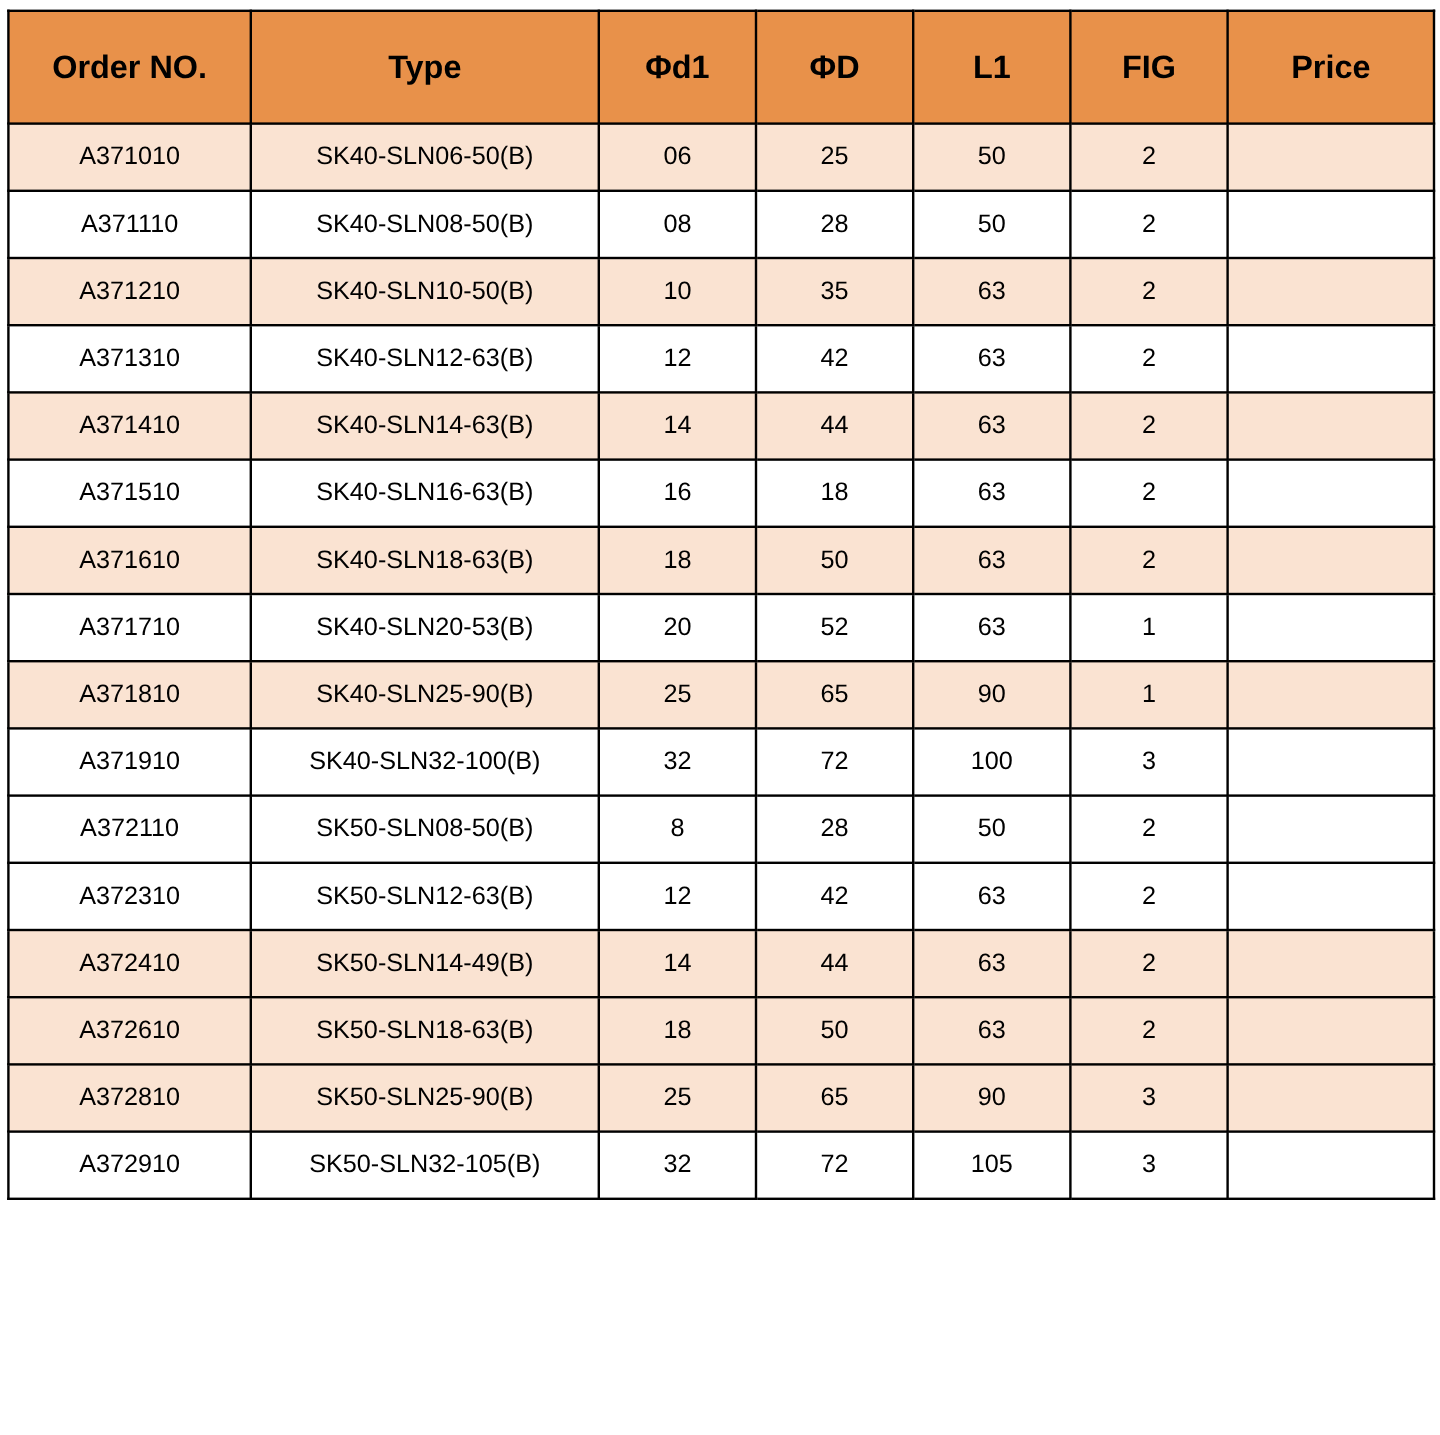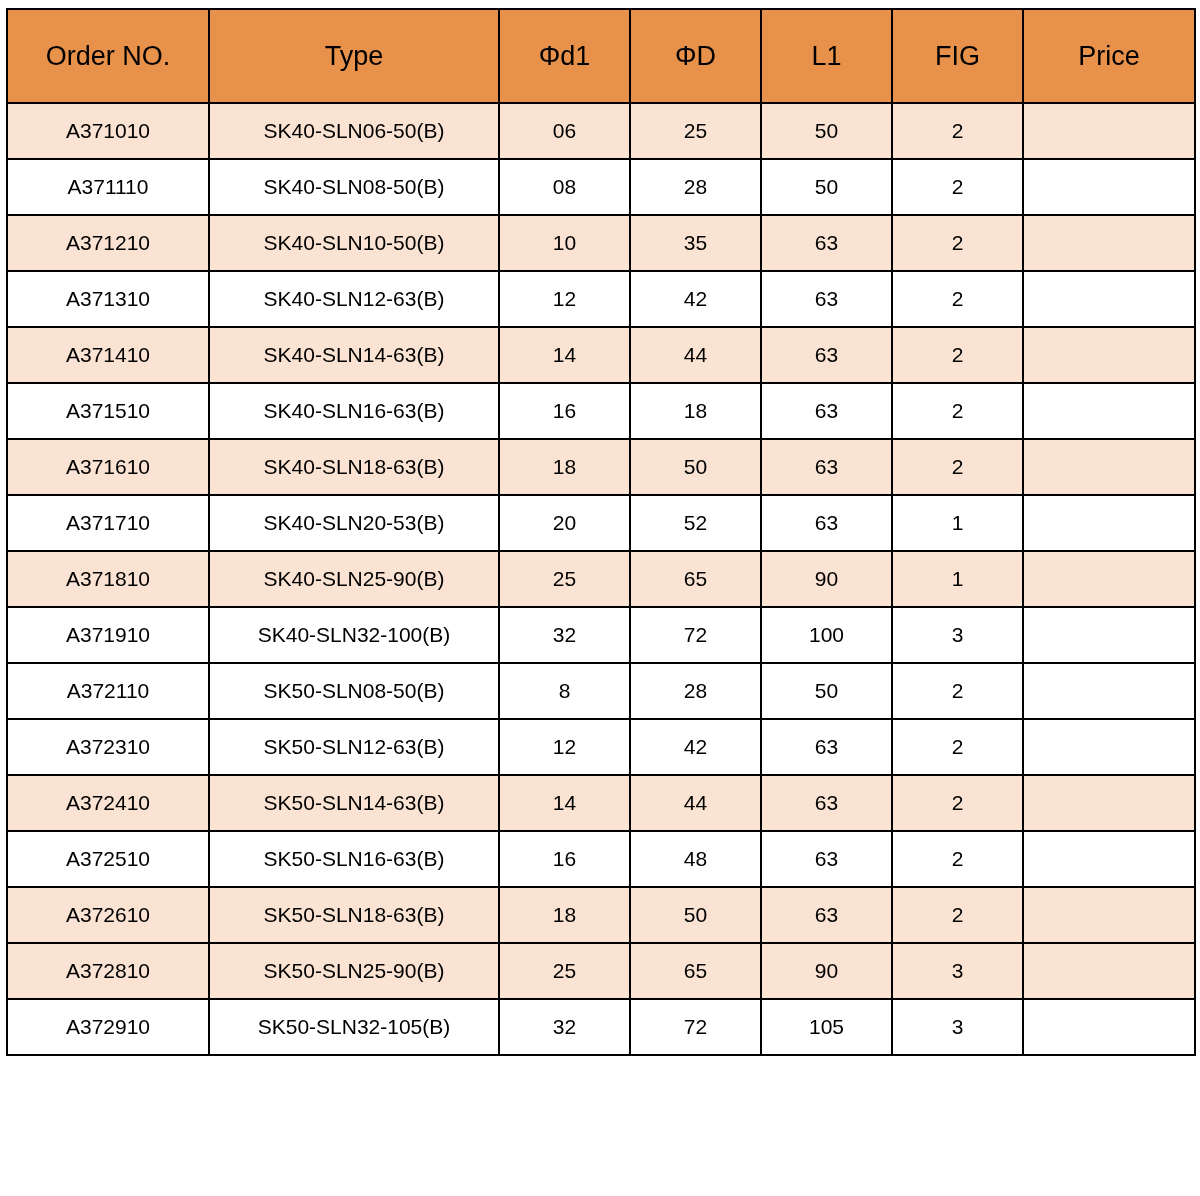--- a/index.html
+++ b/index.html
@@ -42,21 +42,21 @@
     vertical-align: middle;
     padding: 0;
     height: 54px;
     font-size: 21px;
     color: #000000;
     white-space: nowrap;
   }
   table.spec thead th {
     background: #e8914a;
     font-size: 27px;
-    font-weight: normal;
+    font-weight: bold;
     height: 92px;
   }
   table.spec tbody tr.odd td {
     background: #fae3d2;
   }
   table.spec tbody tr.even td {
     background: #ffffff;
   }
   table.spec td.price-cell {
     background: inherit;
@@ -194,32 +194,23 @@
           <td>A372310</td>
           <td>SK50-SLN12-63(B)</td>
           <td>12</td>
           <td>42</td>
           <td>63</td>
           <td>2</td>
           <td class="price-cell"></td>
         </tr>
         <tr class="odd">
           <td>A372410</td>
-          <td>SK50-SLN14-63(B)</td>
+          <td>SK50-SLN14-49(B)</td>
           <td>14</td>
           <td>44</td>
-          <td>63</td>
-          <td>2</td>
-          <td class="price-cell"></td>
-        </tr>
-        <tr class="even">
-          <td>A372510</td>
-          <td>SK50-SLN16-63(B)</td>
-          <td>16</td>
-          <td>48</td>
           <td>63</td>
           <td>2</td>
           <td class="price-cell"></td>
         </tr>
         <tr class="odd">
           <td>A372610</td>
           <td>SK50-SLN18-63(B)</td>
           <td>18</td>
           <td>50</td>
           <td>63</td>

